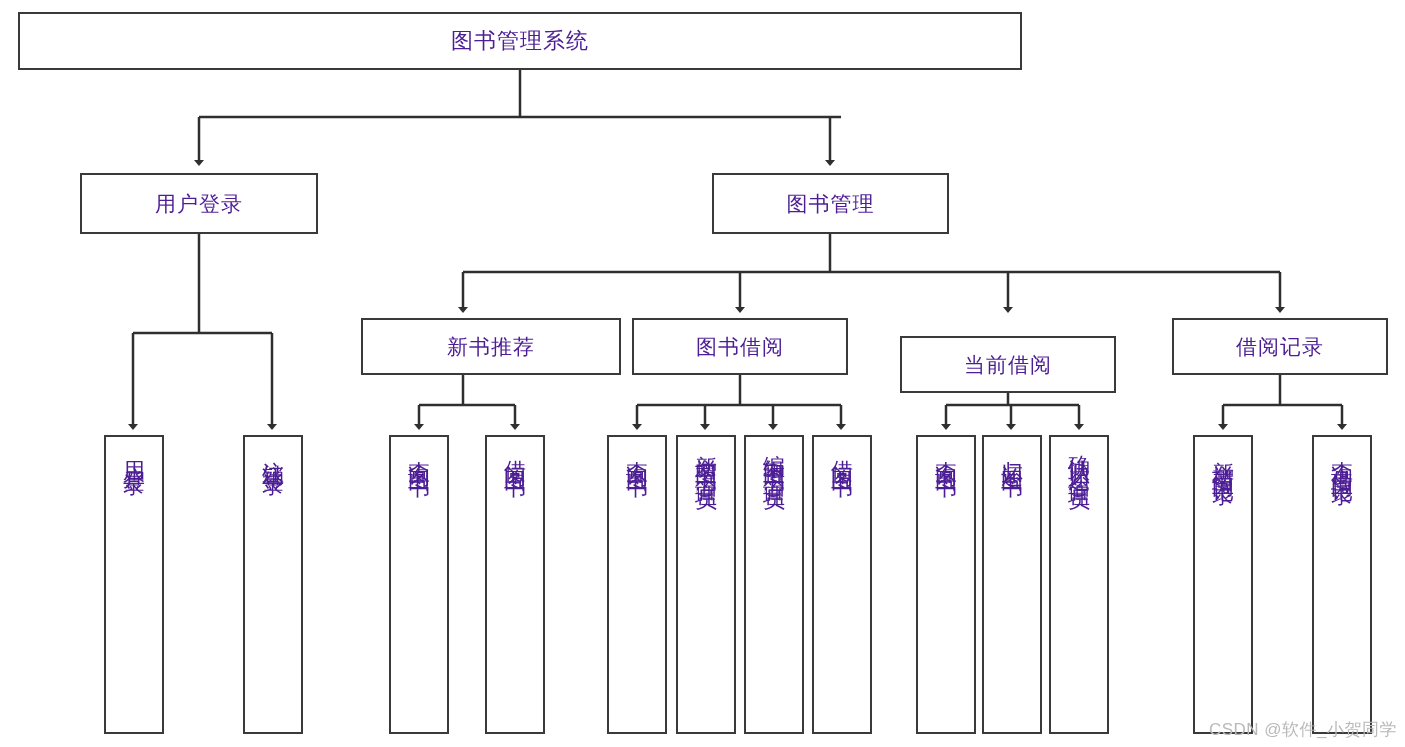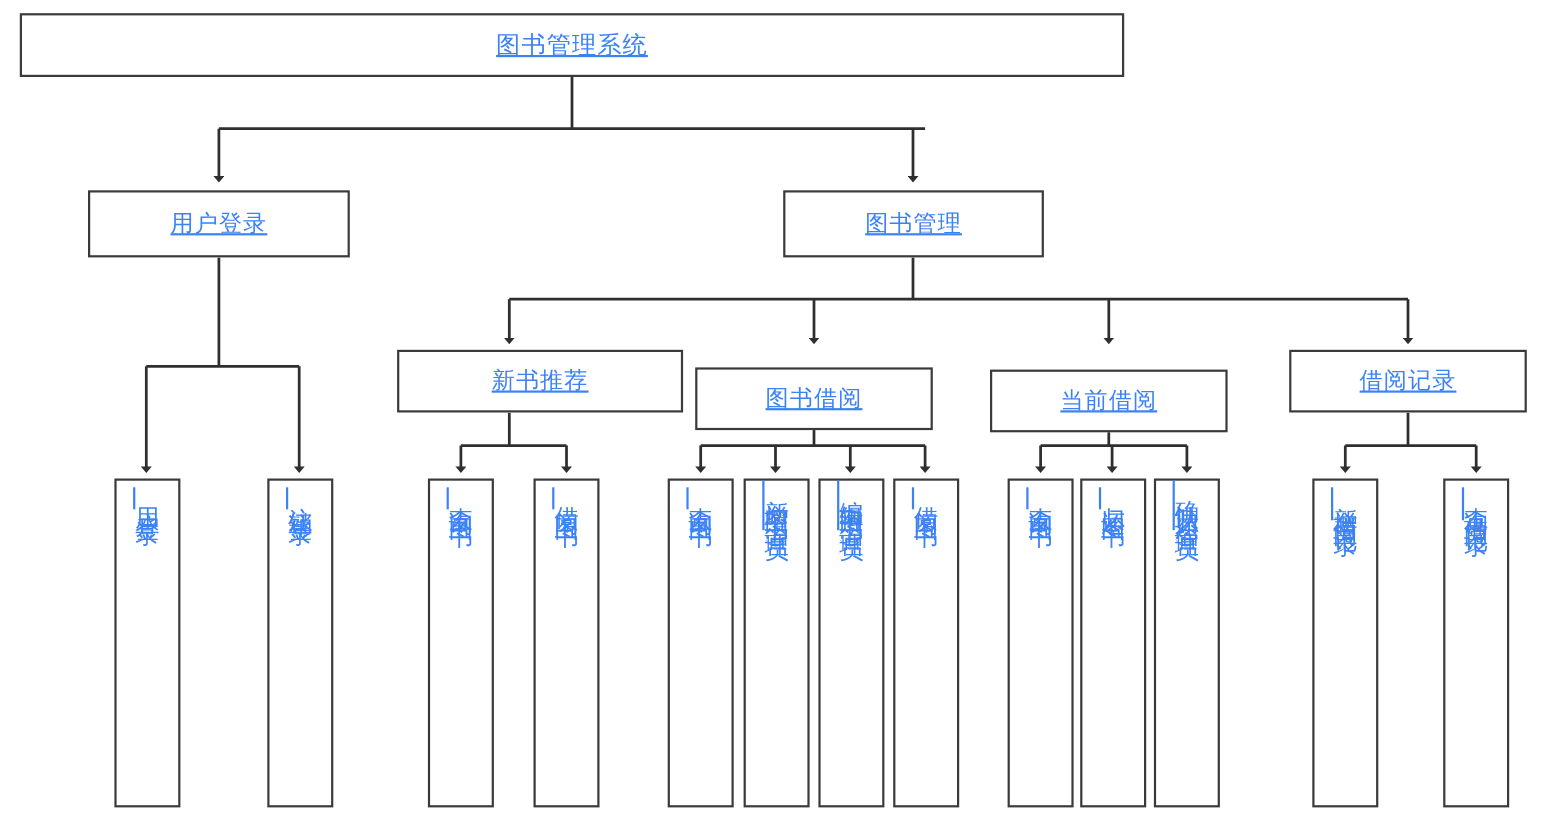--- a/index.html
+++ b/index.html
@@ -31,25 +31,24 @@
     background: #ffffff;
     border: 2.5px solid #3a3a3a;
     display: flex;
     align-items: center;
     justify-content: center;
     z-index: 2;
   }
   .node .label {
     font-size: 21px;
     line-height: 1.12;
-    color: #3b82f6;
+    color: #4c1d95;
     letter-spacing: 1px;
     text-align: left;
     white-space: nowrap;
-    text-decoration: underline;
   }
   .node.leaf {
     align-items: flex-start;
     justify-content: center;
     padding-top: 0;
   }
   .node.leaf .label {
     writing-mode: vertical-rl;
     text-orientation: upright;
     font-size: 22px;
@@ -135,21 +134,21 @@
   <div class="node" style="left:80px; top:173px; width:238px; height:61px;">
     <span class="label">用户登录</span>
   </div>
   <div class="node" style="left:712px; top:173px; width:237px; height:61px;">
     <span class="label">图书管理</span>
   </div>
 
   <div class="node" style="left:361px; top:318px; width:260px; height:57px;">
     <span class="label">新书推荐</span>
   </div>
-  <div class="node" style="left:632px; top:318px; width:216px; height:57px;margin-top:16px;">
+  <div class="node" style="left:632px; top:318px; width:216px; height:57px;">
     <span class="label">图书借阅</span>
   </div>
   <div class="node" style="left:900px; top:318px; width:216px; height:57px;margin-top:18px;">
     <span class="label">当前借阅</span>
   </div>
   <div class="node" style="left:1172px; top:318px; width:216px; height:57px;">
     <span class="label">借阅记录</span>
   </div>
 
   <div class="node leaf" style="left:104px; top:435px; width:60px; height:299px;">
@@ -189,14 +188,15 @@
     <span class="label">确认归还（管理员）</span>
   </div>
 
   <div class="node leaf" style="left:1193px; top:435px; width:60px; height:299px;">
     <span class="label">新增借阅记录</span>
   </div>
   <div class="node leaf" style="left:1312px; top:435px; width:60px; height:299px;">
     <span class="label">查询借阅记录</span>
   </div>
 
+  <div class="watermark">CSDN @软件_小贺同学</div>
 
 </div>
 
 </body></html>

